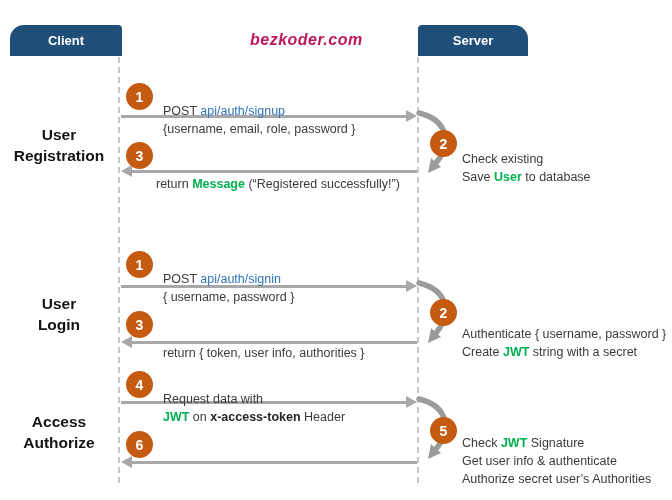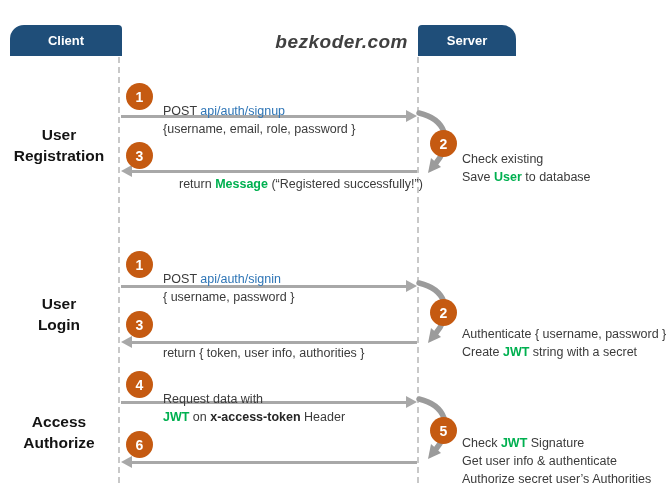--- a/index.html
+++ b/index.html
@@ -6,30 +6,30 @@
     --header_bg:#1F4E79; --circle_orange:#C55A11; --kw_green:#00B050;
     --link_blue:#2E75B6; --arrow_gray:#A8A8A8; --loop_gray:#9B9B9B;
     --text_dark:#3B3B3B; --lifeline_gray:#C8C8C8;
   }
   html,body{margin:0;padding:0;background:#fff;}
   .canvas{
     position:relative;width:672px;height:500px;background:#fff;overflow:hidden;
     font-family:"Liberation Sans",sans-serif;color:var(--text_dark);
   }
   .watermark{
-    position:absolute;left:250px;top:31px;width:158px;text-align:right;
-    font-size:19px;font-style:italic;font-weight:bold;color:#404040;letter-spacing:.5px;
+    position:absolute;left:250px;top:31px;width:158px;
+    font-size:16px;font-style:italic;font-weight:bold;color:#be185d;letter-spacing:.5px;
   }
   .actor-box{
     position:absolute;top:25px;height:31px;background:var(--header_bg);
     color:#fff;font-weight:bold;font-size:13px;
     display:flex;align-items:center;justify-content:center;
   }
   .actor-client{left:10px;width:112px;border-radius:14px 4px 0 0;}
-  .actor-server{left:418px;width:98px;border-radius:4px 14px 0 0;}
+  .actor-server{left:418px;width:110px;border-radius:4px 14px 0 0;}
   .lifeline{position:absolute;top:57px;height:426px;width:0;border-left:2px dashed var(--lifeline_gray);}
   .lifeline-client{left:118px;}
   .lifeline-server{left:417px;}
   .section-label{
     position:absolute;left:0;width:118px;text-align:center;
     font-size:15.5px;font-weight:800;color:#141414;line-height:21px;
   }
   .step-circle{
     position:absolute;width:27px;height:27px;border-radius:50%;
     background:var(--circle_orange);color:#fff;font-weight:bold;font-size:14px;
@@ -85,21 +85,21 @@
     <path d="M3,3 C29,9 38,31 20,53" fill="none" stroke="var(--loop_gray)" stroke-width="5.5" stroke-linecap="round"></path>
     <polygon points="12,63 25,57 15,48" fill="var(--loop_gray)"></polygon>
   </svg>
   <div class="step-circle" style="left:430px;top:130px">2</div>
   <div class="msg-text" style="left:462px;top:122px">
     <div class="tline"><span>Check existing</span></div>
     <div class="tline"><span>Save </span><span class="c-kw">User</span><span> to database</span></div>
   </div>
 
   <div class="step-circle" style="left:126px;top:142px">3</div>
-  <div class="msg-text" style="left:179px;top:147px">
+  <div class="msg-text" style="left:156px;top:147px">
     <div class="tline"><span>return </span><span class="c-kw">Message</span><span> (“Registered successfully!”)</span></div>
   </div>
   <div class="arrow" style="top:165px">
     <div class="shaft shaft-l"></div>
     <div class="head-l"></div>
   </div>
 
   <div class="section-label" style="top:293px">
     <div>User</div>
     <div>Login</div>

